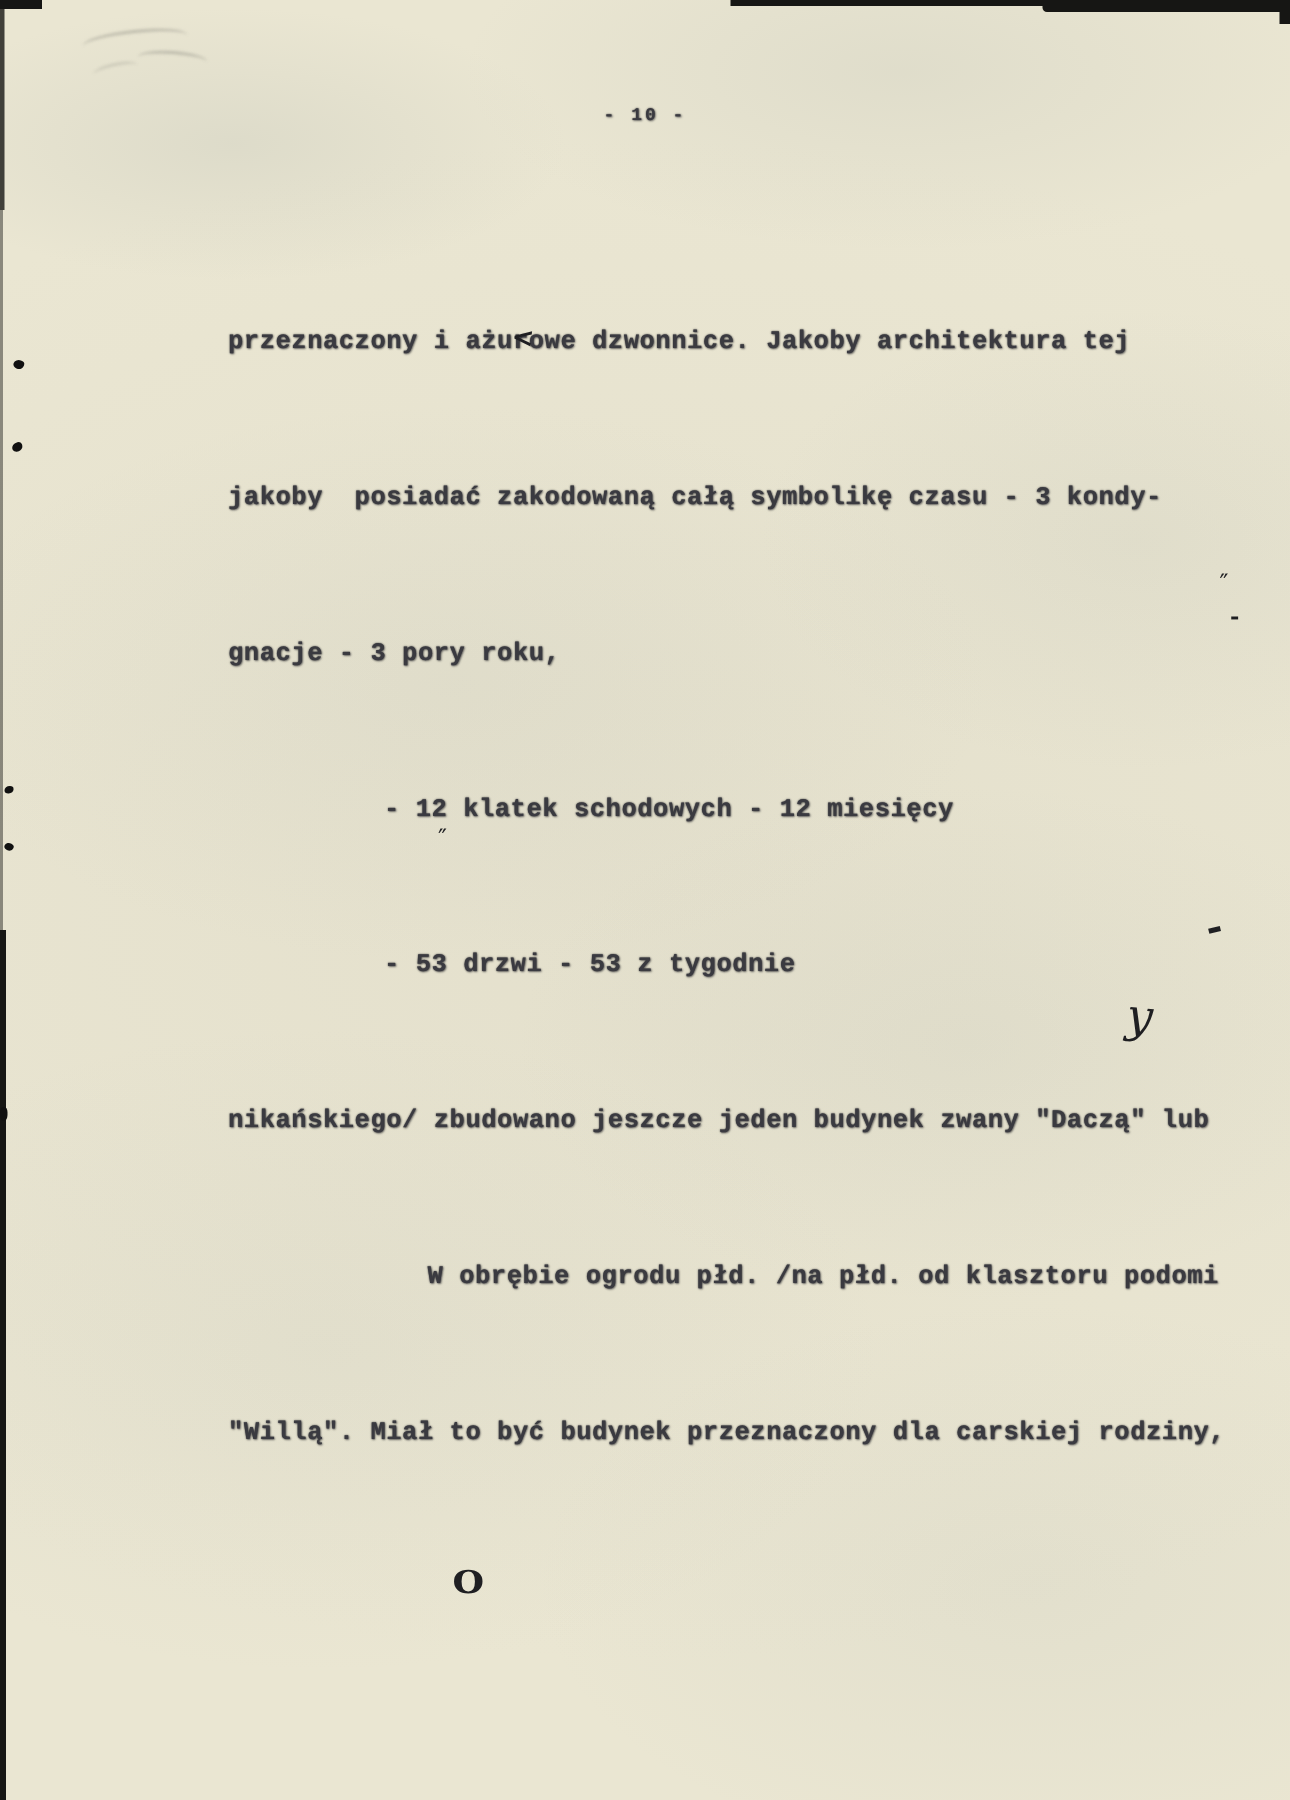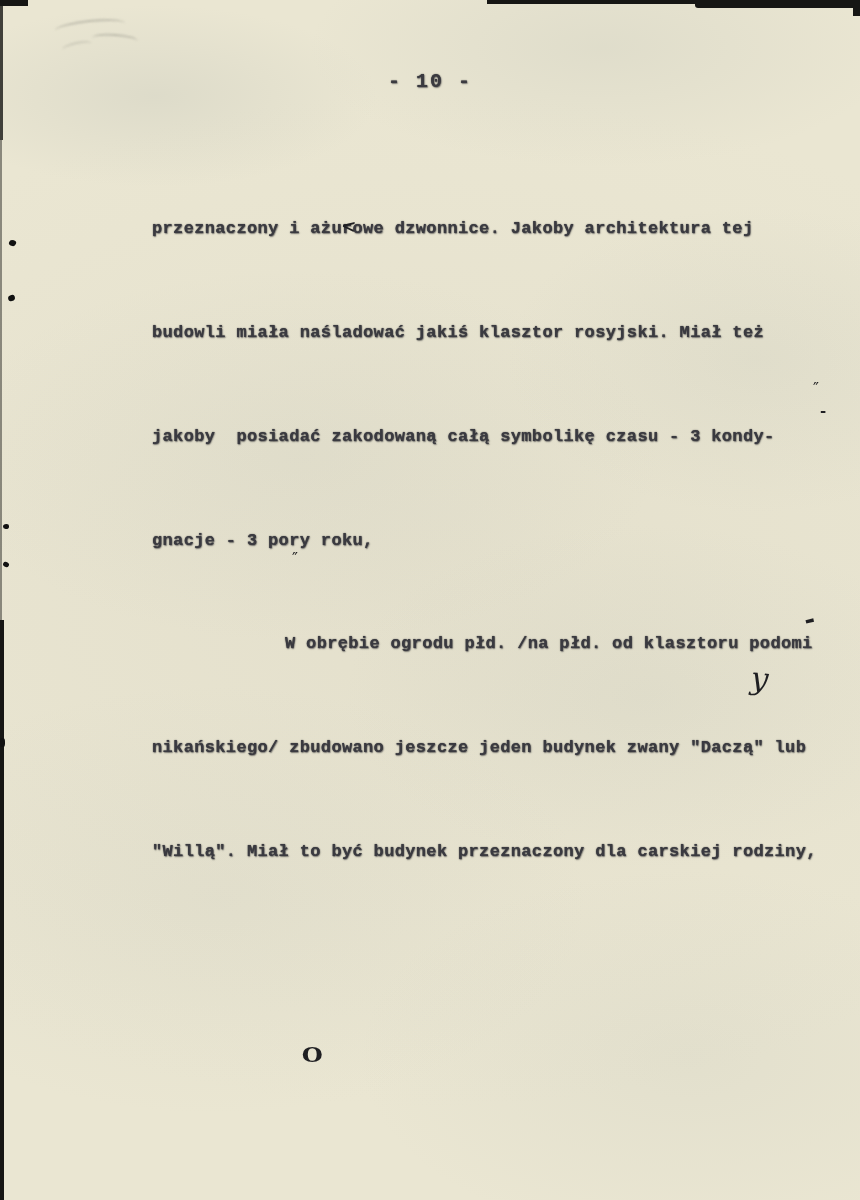--- a/index.html
+++ b/index.html
@@ -15,21 +15,21 @@
       radial-gradient(ellipse 500px 260px at 35% 38%, rgba(180,184,174,.13), transparent 72%),
       radial-gradient(ellipse 420px 240px at 75% 58%, rgba(176,181,171,.13), transparent 72%),
       radial-gradient(ellipse 520px 300px at 25% 75%, rgba(178,182,172,.12), transparent 72%),
       radial-gradient(ellipse 460px 260px at 80% 88%, rgba(174,179,169,.13), transparent 72%),
       radial-gradient(ellipse 900px 600px at 50% 50%, rgba(210,206,188,.25), transparent 85%);
     font-family:"Liberation Mono","DejaVu Sans Mono",monospace;
   }
   .pageno{
     position:absolute;left:0;top:70px;width:100%;
     text-align:center;
-    font-size:20px;font-weight:700;letter-spacing:2px;
+    font-size:12px;font-weight:700;letter-spacing:2px;
     color:#3a3a40;
     text-shadow:0 0 1.2px rgba(35,35,40,.9), .7px .8px 1.4px rgba(45,45,50,.5);
     filter:blur(.35px);
   }
   .textcol{
     position:absolute;left:152px;top:143px;width:706px;
     font-size:17px;font-weight:700;letter-spacing:.35px;
     line-height:34.6px;
     color:#3a3a40;
     text-shadow:0 0 1.2px rgba(35,35,40,.85), .6px .8px 1.4px rgba(45,45,50,.55);
@@ -71,25 +71,26 @@
 </style>
 </head>
 <body>
 
 <div class="page">
 
   <div class="pageno">- 10 -</div>
 
   <div class="textcol">
     <div class="line">przeznaczony i ażurowe dzwonnice. Jakoby architektura tej</div>
-    <div class="line">budowli miała naśladować jakiś klasztor rosyjski. Miał też</div>
     <div class="line">jakoby  posiadać zakodowaną całą symbolikę czasu - 3 kondy-</div>
     <div class="line">gnacje - 3 pory roku,</div>
+    <div class="line ind-list">- 12 klatek schodowych - 12 miesięcy</div>
+    <div class="line ind-list">- 53 drzwi - 53 z tygodnie</div>
+    <div class="line">nikańskiego/ zbudowano jeszcze jeden budynek zwany "Daczą" lub</div>
     <div class="line ind-first">W obrębie ogrodu płd. /na płd. od klasztoru podomi</div>
-    <div class="line">nikańskiego/ zbudowano jeszcze jeden budynek zwany "Daczą" lub</div>
     <div class="line">"Willą". Miał to być budynek przeznaczony dla carskiej rodziny,</div>
     
     
     
     
     
     
     
     
     

